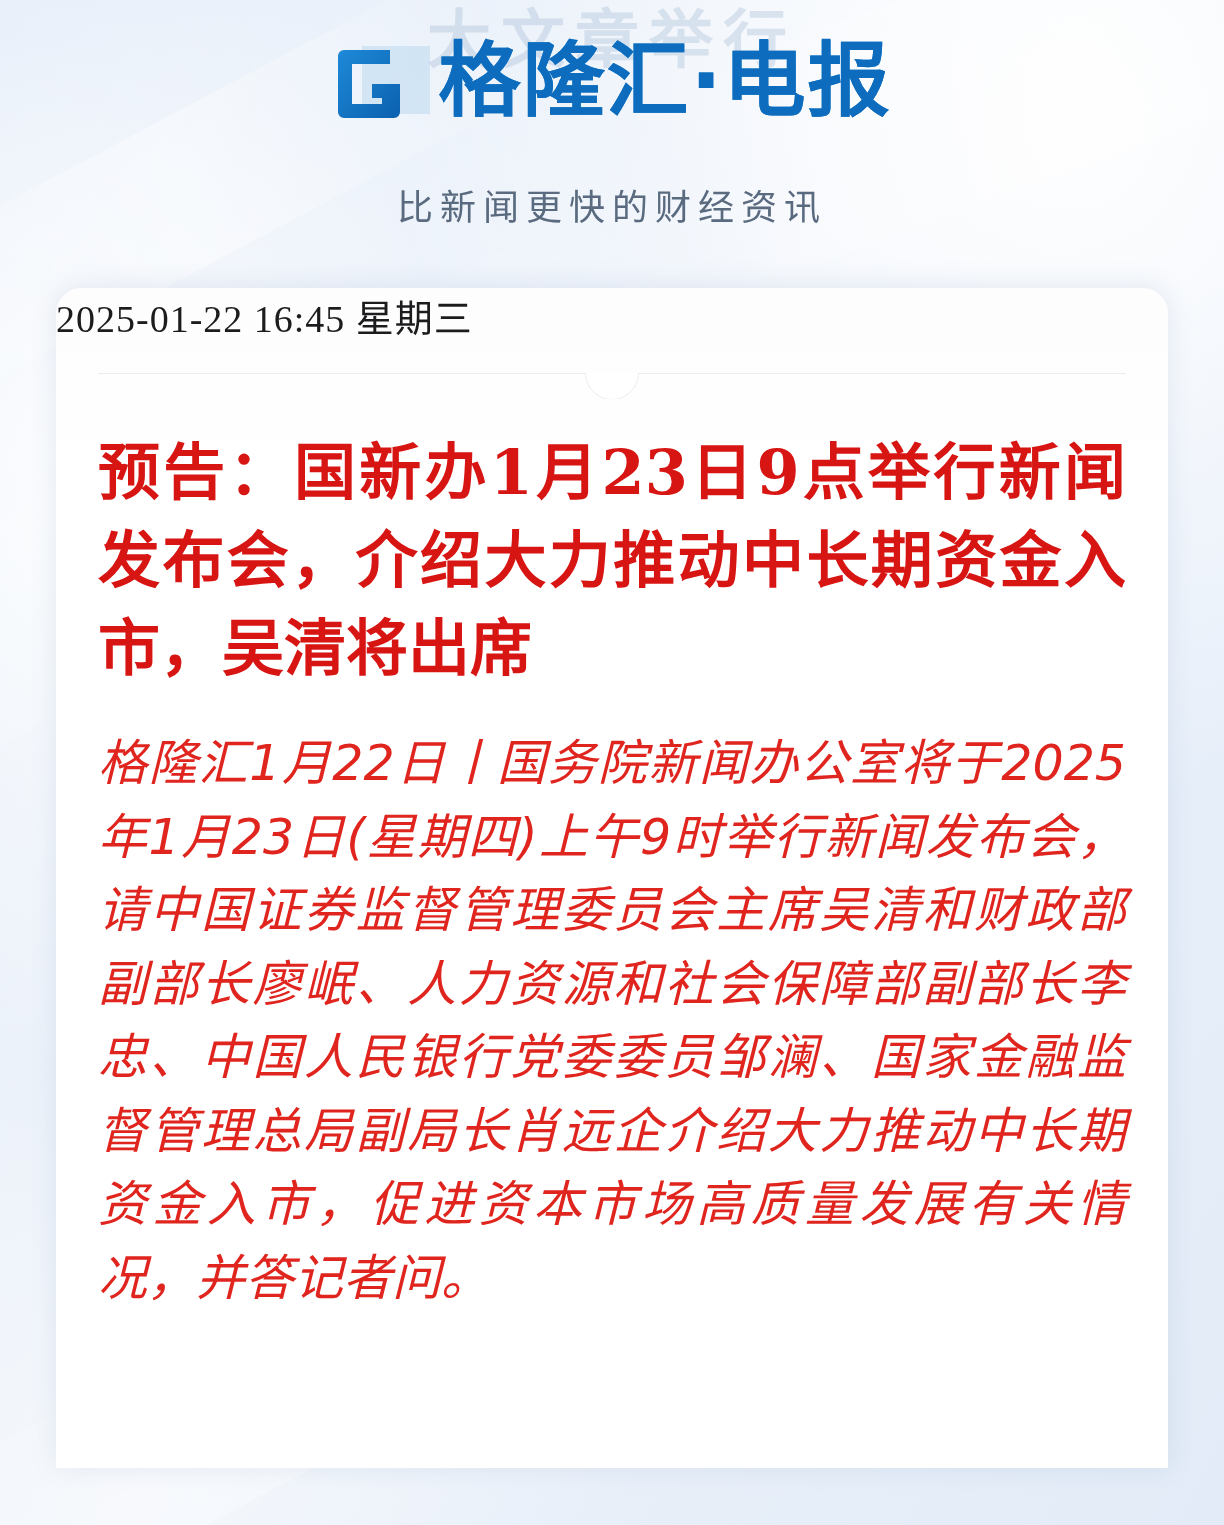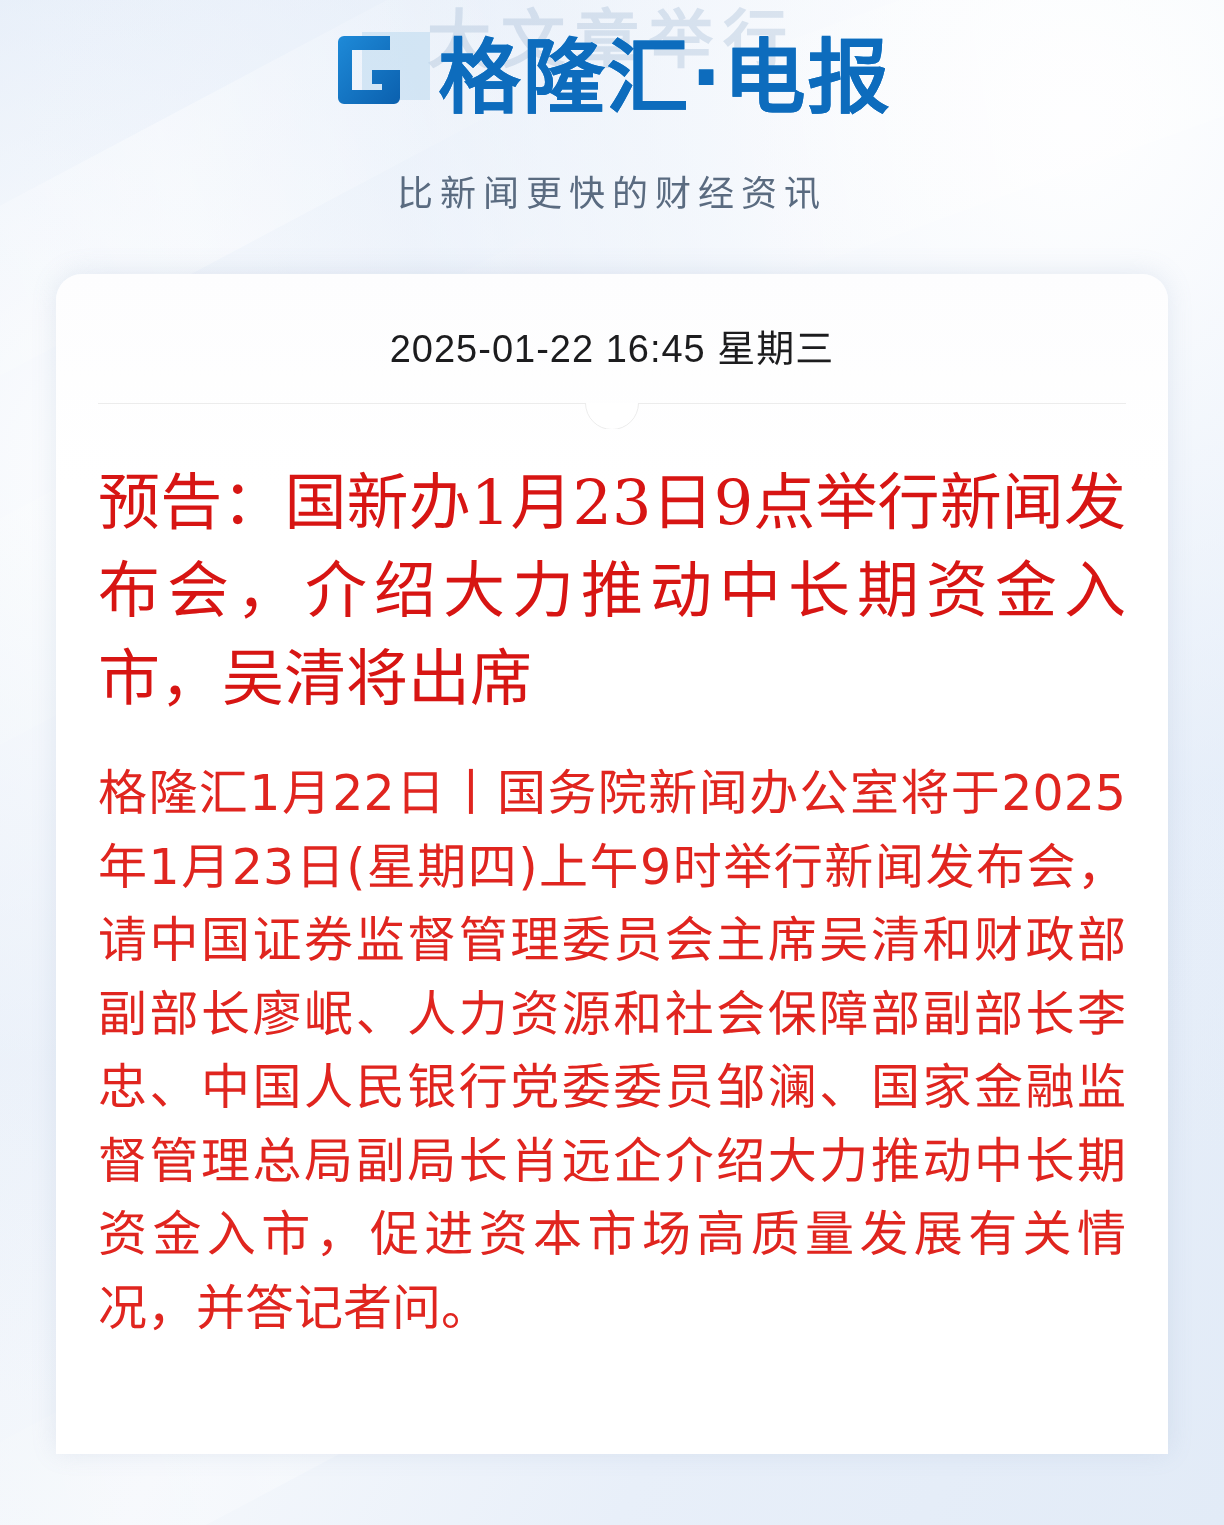--- a/index.html
+++ b/index.html
@@ -47,23 +47,22 @@
     letter-spacing: 10px;
     color: rgba(150,175,205,0.30);
     font-weight: 700;
     white-space: nowrap;
     pointer-events: none;
   }
 
   
   .brand {
     position: relative;
-    padding-top: 26px;
+    padding-top: 40px;
     display: flex;
-    align-items: center;
     justify-content: center;
     gap: 2px;
   }
   .brand-mark {
     width: 104px;
     height: 104px;
     flex: 0 0 auto;
   }
   .brand-title {
     font-family: "DejaVu Sans", "Liberation Sans", sans-serif;
@@ -94,25 +93,23 @@
     margin: 58px 56px 0 56px;
     background: linear-gradient(180deg, #fdfdfe 0%, #ffffff 18%, #ffffff 100%);
     border-radius: 26px 26px 0 0;
     box-shadow: 0 -2px 26px rgba(120,145,180,0.16);
     min-height: 1140px;
     padding: 0 0 40px 0;
     overflow: hidden;
   }
 
   .card-date {
-    text-align: center;
-    padding-top: 44px;
     font-size: 38px;
     color: #1c1c1e;
-    font-family: Liberation Sans, sans-serif;
+    font-family: Liberation Serif, serif;
     letter-spacing: 1px;
   }
 
   .divider-wrap {
     position: relative;
     margin-top: 30px;
     height: 26px;
   }
   .divider-line {
     position: absolute;
@@ -141,37 +138,38 @@
     height: 54px;
     border-radius: 50%;
     background: #ffffff;
     border: 1px solid #ececec;
     box-sizing: border-box;
   }
 
   .headline {
     margin: 30px 42px 0 42px;
     font-family: "DejaVu Serif", "Liberation Serif", serif;
-    font-weight: 400;
+    font-weight: 700;
     font-size: 62px;
     line-height: 1.42;
     color: #d71513;
     text-align: justify;
     text-indent: 0;
     letter-spacing: 0px;
   }
 
   .body-text {
     margin: 34px 42px 0 42px;
     font-family: "DejaVu Sans", "Liberation Sans", sans-serif;
     font-size: 49px;
     line-height: 1.5;
     color: #e0251f;
     text-align: justify;
     letter-spacing: 0px;
+    font-style: italic;
   }
 </style>
 </head>
 <body>
 
 <div class="page">
 
   <div class="bg-streak streak-1"></div>
   <div class="bg-streak streak-2"></div>
   <div class="bg-streak streak-3"></div>

